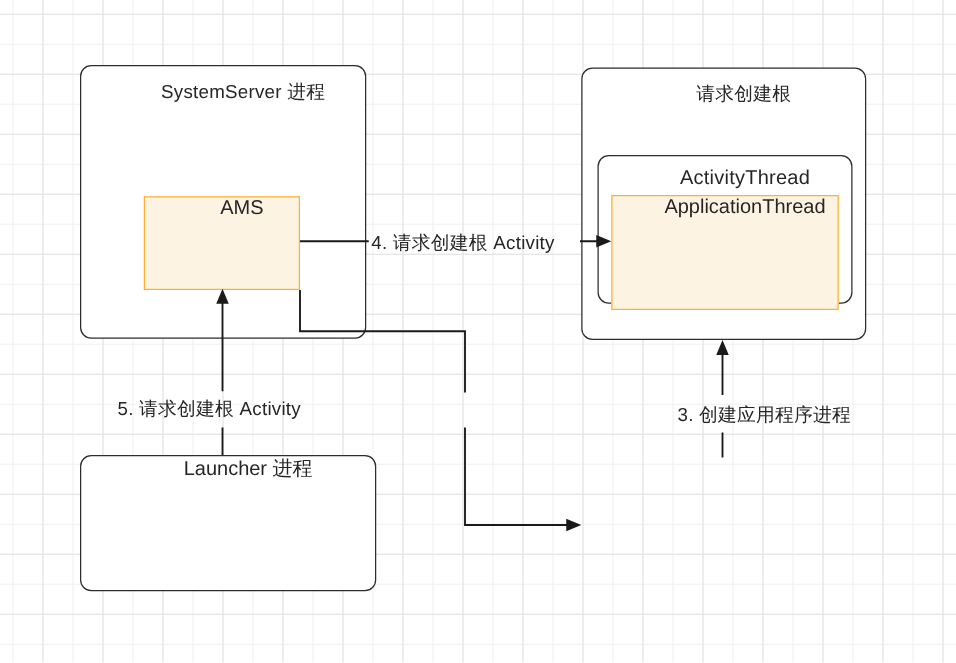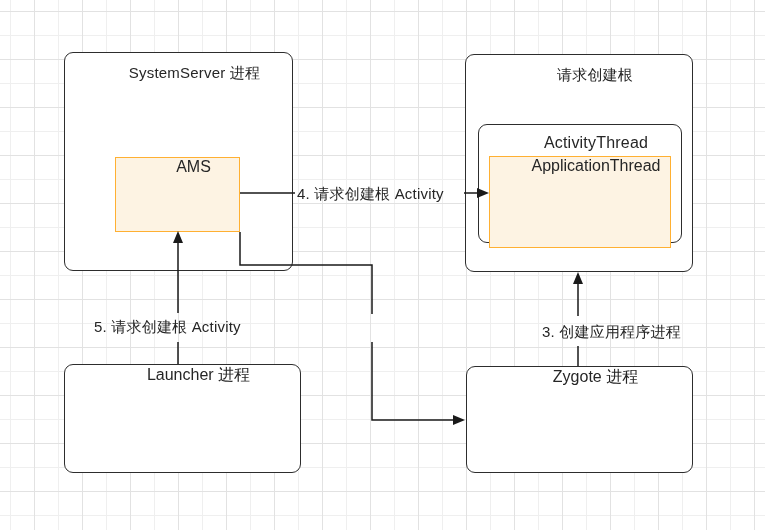--- a/index.html
+++ b/index.html
@@ -96,23 +96,20 @@
   </div>
 
   <div class="node highlight center-label z2" style="left:489px;top:156px;width:182px;height:92px;">
     <span>ApplicationThread</span>
   </div>
 
   <div class="node rounded center-label z1" style="left:64px;top:364px;width:237px;height:109px;">
     <span>Launcher 进程</span>
   </div>
 
-  <div class="node rounded center-label z1" style="left:466px;top:366px;width:227px;height:107px;">
-    <span>Zygote 进程</span>
-  </div>
 
   <svg class="connectors" width="765" height="530" viewBox="0 0 765 530">
     <g>
       <path d="M178 364 L178 342 M178 313 L178 240"></path>
       <polygon points="178,231 173,243 183,243"></polygon>
     </g>
     <g>
       <path d="M240 232 L240 265 L372 265 L372 314 M372 342 L372 420 L457 420"></path>
       <polygon points="465,420 453,415 453,425"></polygon>
     </g>

